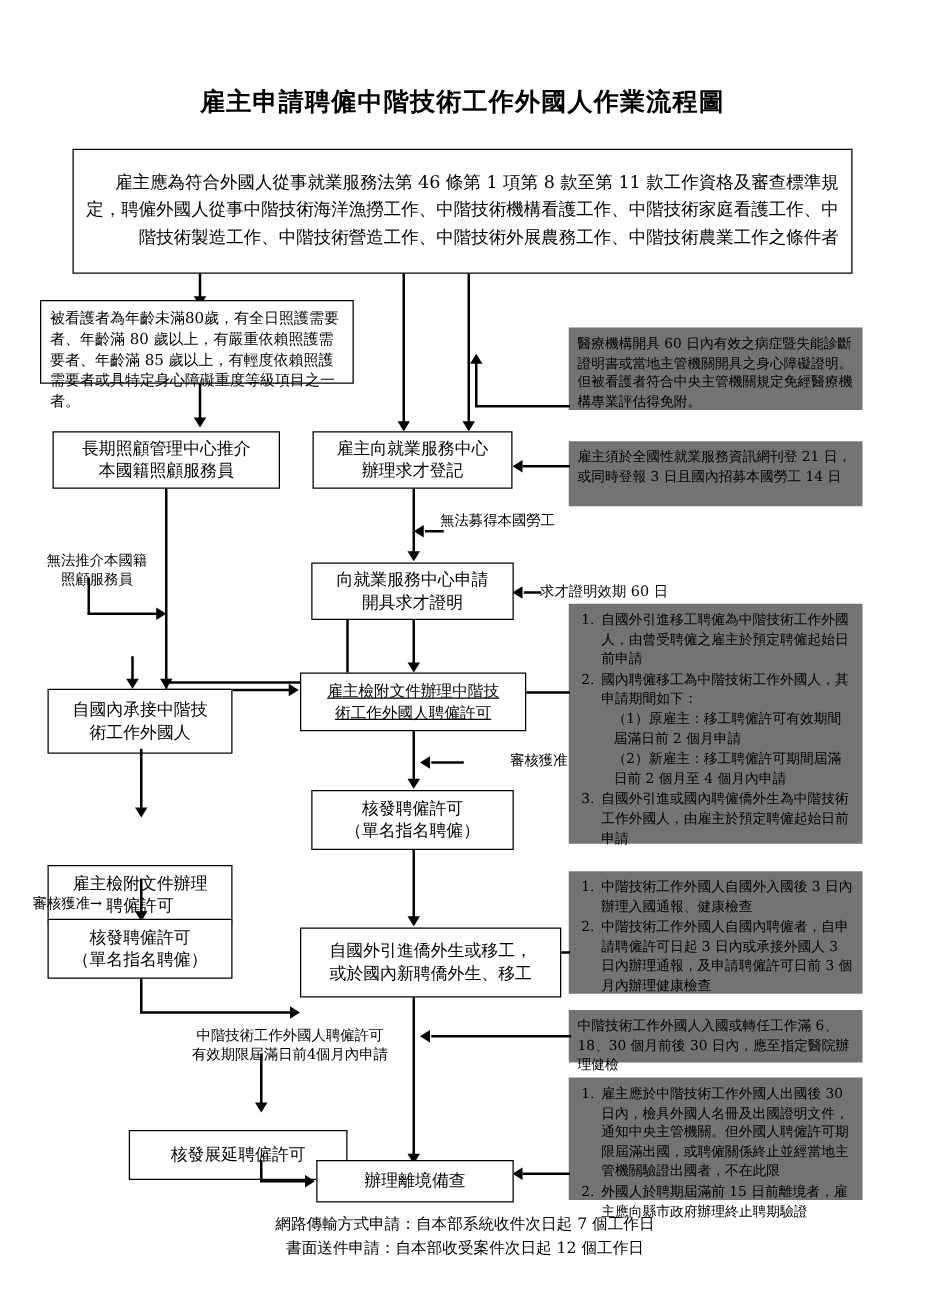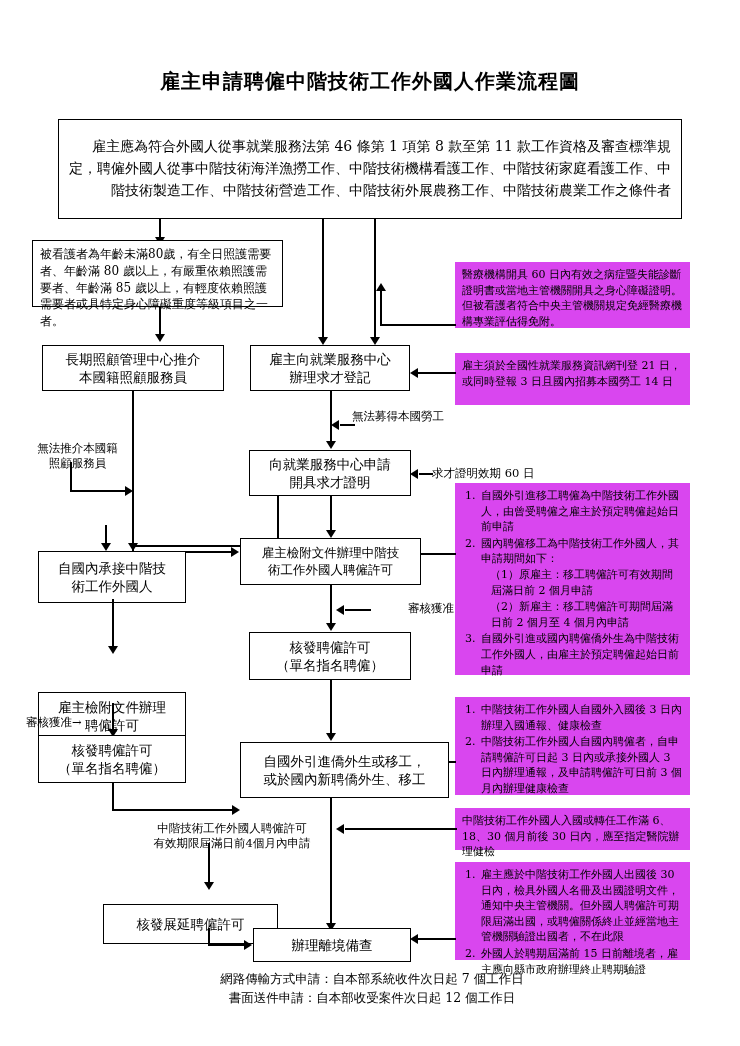--- a/index.html
+++ b/index.html
@@ -36,41 +36,41 @@
     border: 1.3px solid #000000;
     background: #ffffff;
     display: flex;
     align-items: center;
     justify-content: center;
     text-align: center;
     font-family: "DejaVu Serif", "Liberation Serif", serif;
     line-height: 1.35;
     padding: 2px 4px;
   }
-  .box.small { font-size: 12.5px; }
+  .box.small { font-size: 12.5px; text-decoration: underline; }
   .box.med   { font-size: 13.5px; }
   .box.top   {
     font-size: 14px;
     text-align: right;
     line-height: 1.55;
     padding: 16px 10px;
     justify-content: center;
   }
   .box.topalign {
     align-items: flex-start;
     text-align: left;
     line-height: 1.4;
     padding: 5px 7px;
     font-size: 12px;
   }
   
   .note {
     position: absolute;
     box-sizing: border-box;
-    background: #d946ef;
+    background: #737373;
     font-family: "DejaVu Serif", "Liberation Serif", serif;
     font-size: 11px;
     line-height: 1.42;
     padding: 5px 7px 8px 7px;
     text-align: left;
   }
   .note ol {
     margin: 0;
     padding-left: 17px;
     list-style-type: decimal;

